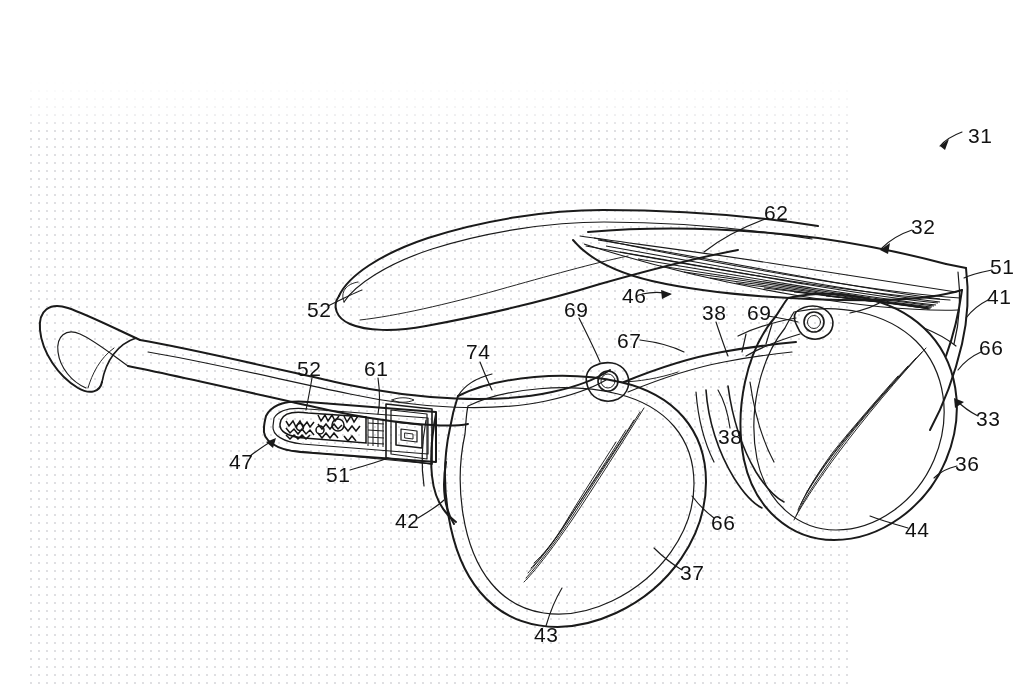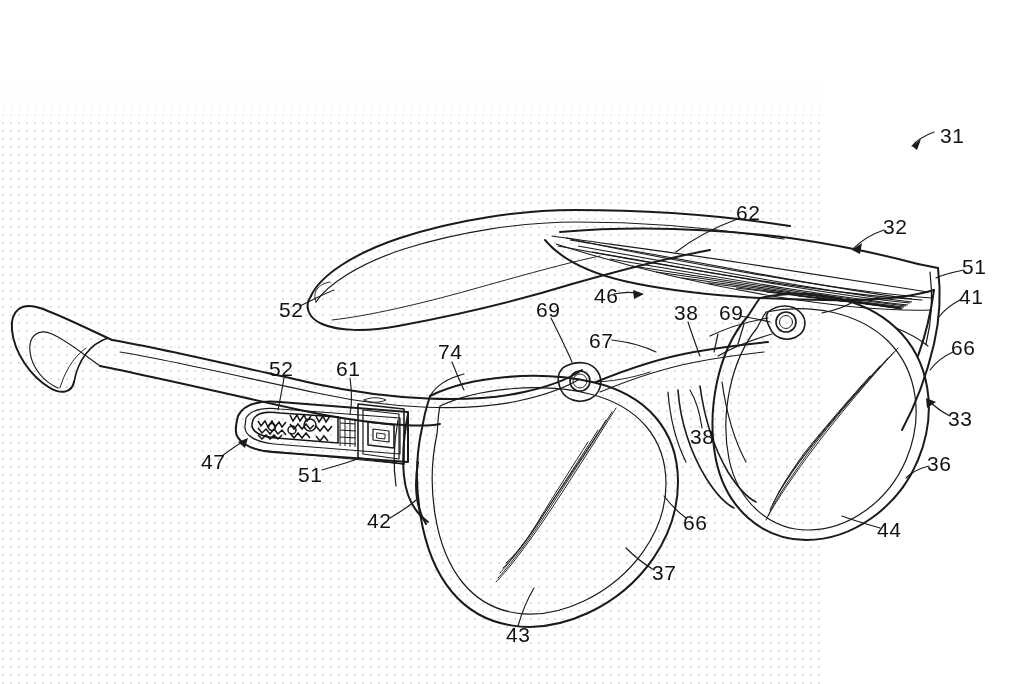--- a/index.html
+++ b/index.html
@@ -15,20 +15,21 @@
   }
   #figure-root {
     position: relative;
     width: 824px;
     height: 684px;
     background-color: #ffffff;
     background-image:
       radial-gradient(circle at 1px 1px, rgba(150,150,160,0.30) 0.9px, rgba(255,255,255,0) 1.1px);
     background-size: 8px 8px;
     background-position: 2px 2px;
+    margin-left: 28px;
   }
   
   #top-fade {
     position: absolute;
     left: 0; top: 0; width: 1024px; height: 130px;
     background: linear-gradient(to bottom, #ffffff 0%, #ffffff 62%, rgba(255,255,255,0.55) 88%, rgba(255,255,255,0) 100%);
     pointer-events: none;
   }
   #drawing {
     position: absolute;

